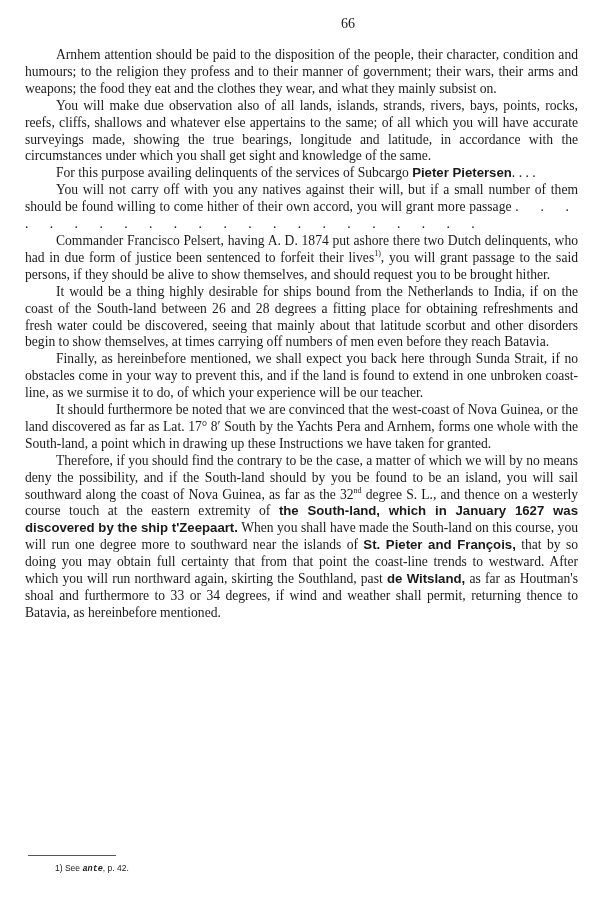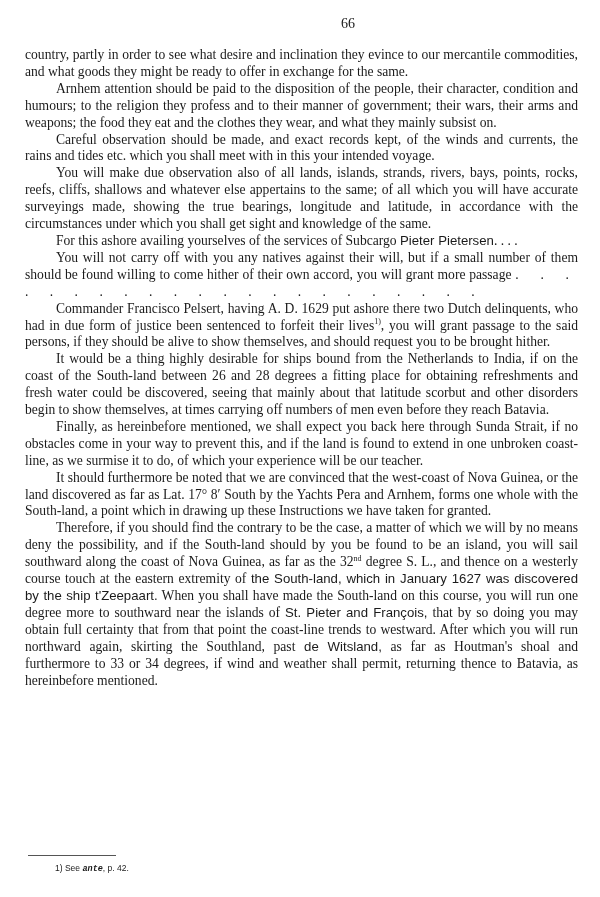--- a/index.html
+++ b/index.html
@@ -4,49 +4,47 @@
 <style>
   html, body { margin: 0; padding: 0; background: #ffffff; }
   body { width: 600px; height: 897px; position: relative; overflow: hidden;
          font-family: "Liberation Serif", "DejaVu Serif", serif; color: #1a1a1a; }
   .page-number { position: absolute; top: 16px; left: 0; width: 600px; text-align: center;
                  font-size: 14px; padding-left: 48px; }
   .body-text { position: absolute; top: 47px; left: 25px; width: 553px;
                font-size: 13.6px; line-height: 16.9px; text-align: justify; }
   .body-text p { margin: 0; text-indent: 31px; }
   .body-text p.cont { text-indent: 0; }
-  .bigb { font-family: "Liberation Sans", "DejaVu Sans", sans-serif; font-weight: normal; font-size: 13.2px; }
+  .bigb { font-family: "Liberation Sans", "DejaVu Sans", sans-serif; font-weight: bold; font-size: 13.2px; }
   .dots { letter-spacing: 9px; }
   .fn-ref { font-size: 8px; vertical-align: super; line-height: 0; }
   sup { font-size: 8px; line-height: 0; margin-top: 16px; }
   .osf { font-variant-numeric: oldstyle-nums; }
   .footnote-rule { position: absolute; top: 855px; left: 28px; width: 88px; height: 0;
                    border-top: 1px solid #555; }
   .footnote { position: absolute; top: 863px; left: 55px; font-size: 8.5px; font-family: "Liberation Sans", sans-serif; }
   .footnote i { font-family: Liberation Mono, monospace; font-style: italic; font-weight: bold; }
 </style>
 </head>
 <body>
 
 <div class="page-number">66</div>
 
 <div class="body-text">
-  <p class="cont"><span>country, partly in order to see what desire and inclination they evince to our mercantile commodities, and what goods they might be ready to offer in exchange for the same.</span></p>
 
   <p><span>Arnhem attention should be paid to the disposition of the people, their character, condition and humours; to the religion they profess and to their manner of government; their wars, their arms and weapons; the food they eat and the clothes they wear, and what they mainly subsist on.</span></p>
 
-  <p><span>Careful observation should be made, and exact records kept, of the winds and currents, the rains and tides etc. which you shall meet with in this your intended voyage.</span></p>
 
   <p><span>You will make due observation also of all lands, islands, strands, rivers, bays, points, rocks, reefs, cliffs, shallows and whatever else appertains to the same; of all which you will have accurate surveyings made, showing the true bearings, longitude and latitude, in accordance with the circumstances under which you shall get sight and knowledge of the same.</span></p>
 
-  <p style="text-align:left"><span>For this ashore availing yourselves of the services of Subcargo </span><span class="bigb">Pieter Pietersen</span><span>. . . .</span></p>
+  <p style="text-align:left"><span>For this purpose availing delinquents of the services of Subcargo </span><span class="bigb">Pieter Pietersen</span><span>. . . .</span></p>
 
   <p><span>You will not carry off with you any natives against their will, but if a small number of them should be found willing to come hither of their own accord, you will grant more passage </span><span class="dots">. . . . . . . . . . . . . . . . . . . . . .</span></p>
 
-  <p><span class="osf">Commander Francisco Pelsert, having A. D. 1629 put ashore there two Dutch delinquents, who had in due form of justice been sentenced to forfeit their lives</span><span class="fn-ref">1)</span><span>, you will grant passage to the said persons, if they should be alive to show themselves, and should request you to be brought hither.</span></p>
+  <p><span class="osf">Commander Francisco Pelsert, having A. D. 1874 put ashore there two Dutch delinquents, who had in due form of justice been sentenced to forfeit their lives</span><span class="fn-ref">1)</span><span>, you will grant passage to the said persons, if they should be alive to show themselves, and should request you to be brought hither.</span></p>
 
   <p><span>It would be a thing highly desirable for ships bound from the Netherlands to India, if on the coast of the South-land between 26 and 28 degrees a fitting place for obtaining refreshments and fresh water could be discovered, seeing that mainly about that latitude scorbut and other disorders begin to show themselves, at times carrying off numbers of men even before they reach Batavia.</span></p>
 
   <p><span>Finally, as hereinbefore mentioned, we shall expect you back here through Sunda Strait, if no obstacles come in your way to prevent this, and if the land is found to extend in one unbroken coast-line, as we surmise it to do, of which your experience will be our teacher.</span></p>
 
   <p><span>It should furthermore be noted that we are convinced that the west-coast of Nova Guinea, or the land discovered as far as Lat. 17° 8′ South by the Yachts Pera and Arnhem, forms one whole with the South-land, a point which in drawing up these Instructions we have taken for granted.</span></p>
 
   <p><span>Therefore, if you should find the contrary to be the case, a matter of which we will by no means deny the possibility, and if the South-land should by you be found to be an island, you will sail southward along the coast of Nova Guinea, as far as the 32</span><sup>nd</sup><span> degree S. L., and thence on a westerly course touch at the eastern extremity of </span><span class="bigb">the South-land, which in January 1627 was discovered by the ship t'Zeepaart.</span><span> When you shall have made the South-land on this course, you will run one degree more to southward near the islands of </span><span class="bigb">St. Pieter and François,</span><span> that by so doing you may obtain full certainty that from that point the coast-line trends to westward. After which you will run northward again, skirting the Southland, past </span><span class="bigb">de Witsland,</span><span> as far as Houtman's shoal and furthermore to 33 or 34 degrees, if wind and weather shall permit, returning thence to Batavia, as hereinbefore mentioned.</span></p>
 </div>
 

